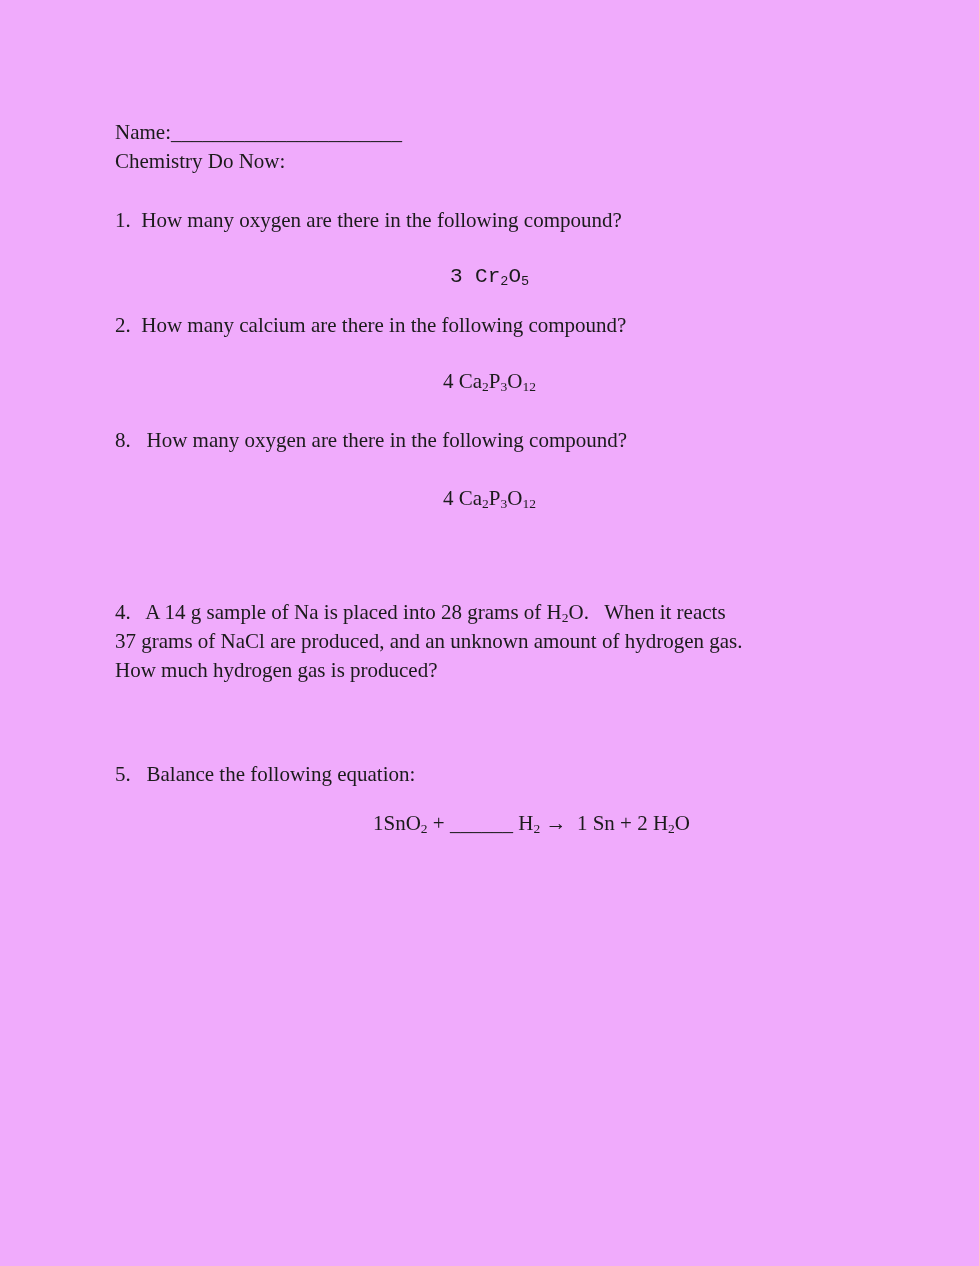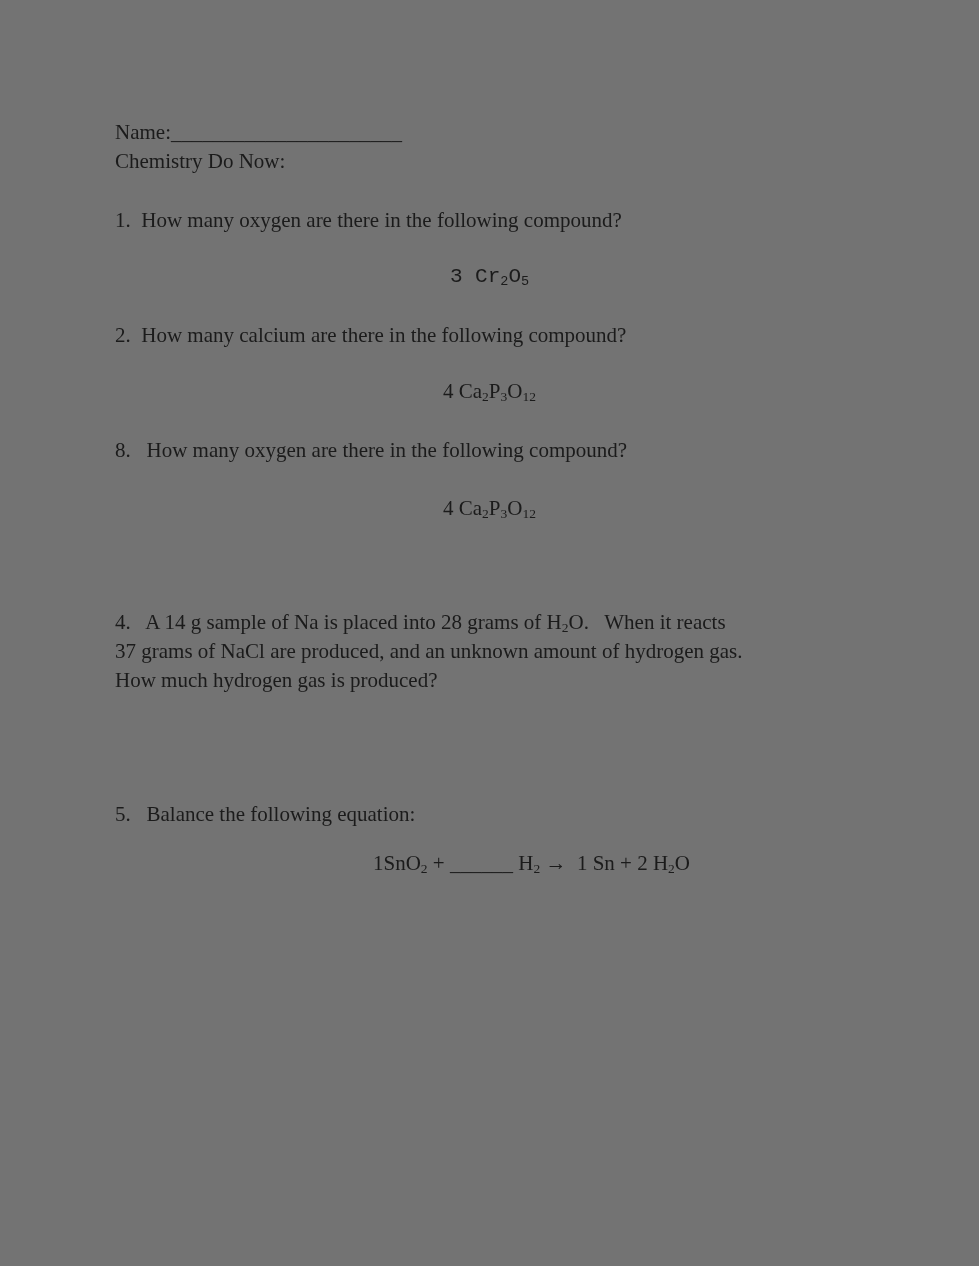--- a/index.html
+++ b/index.html
@@ -4,21 +4,21 @@
 <style>
   html, body {
     margin: 0;
     padding: 0;
     background: #ffffff;
   }
   .page {
     position: relative;
     width: 979px;
     height: 1266px;
-    background: #737373;
+    background: #f0abfc;
     color: #1b1b1b;
     font-family: "Liberation Serif", "DejaVu Serif", serif;
     font-size: 21px;
     line-height: 29px;
     box-sizing: border-box;
     padding: 118px 115px 0 115px;
     overflow: hidden;
   }
   .textline {
     white-space: pre-wrap;
@@ -35,27 +35,27 @@
     line-height: 0;
     vertical-align: baseline;
     position: relative;
     top: 3px;
   }
   .name-blank {
     letter-spacing: 0;
   }
   .mt-q1 { margin-top: 30px; }
   .mt-f1 { margin-top: 27px; font-family: Liberation Mono, monospace; }
-  .mt-q2 { margin-top: 30px; }
+  .mt-q2 { margin-top: 20px; }
   .mt-f2 { margin-top: 27px; }
   .mt-q3 { margin-top: 30px; }
   .mt-f3 { margin-top: 29px; }
   .mt-q4 { margin-top: 85px; }
   .mt-f4 { margin-top: 28px; }
-  .mt-q5 { margin-top: 105px; }
+  .mt-q5 { margin-top: 75px; }
   .mt-f5 { margin-top: 20px; }
   .shift-right {
     transform: translateX(42px);
   }
 </style>
 </head>
 <body>
 
 <div class="page">
 

